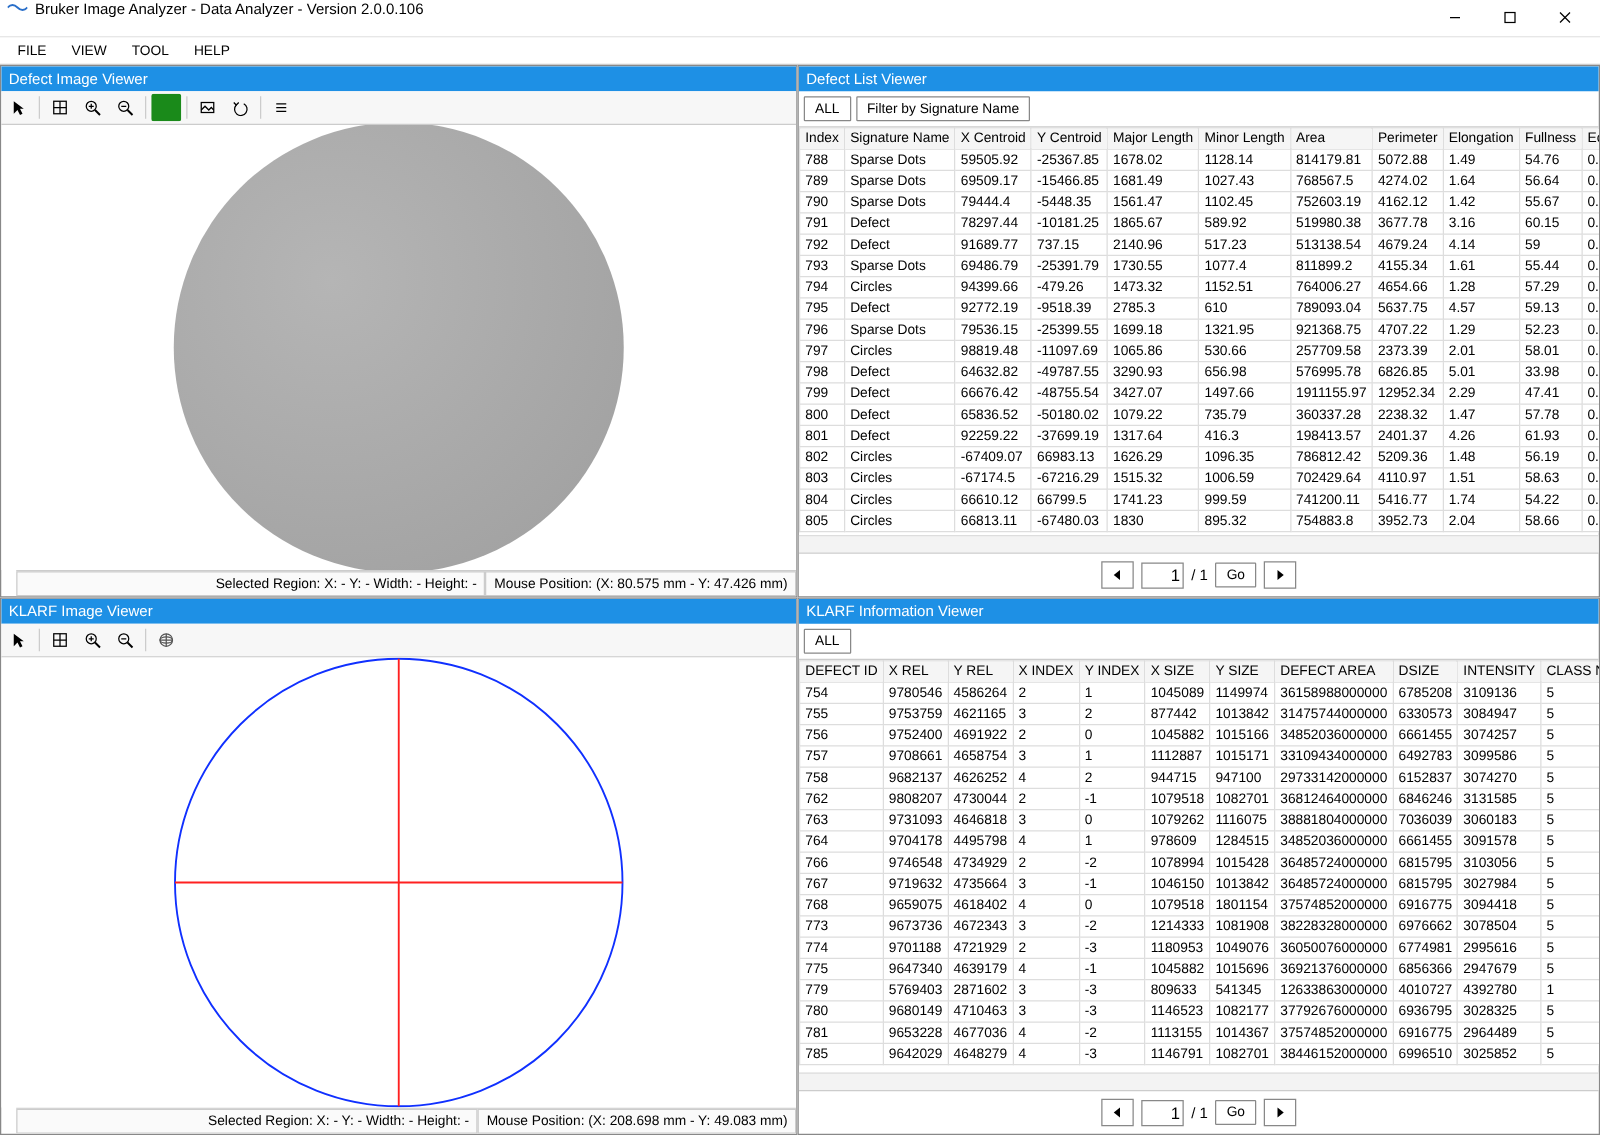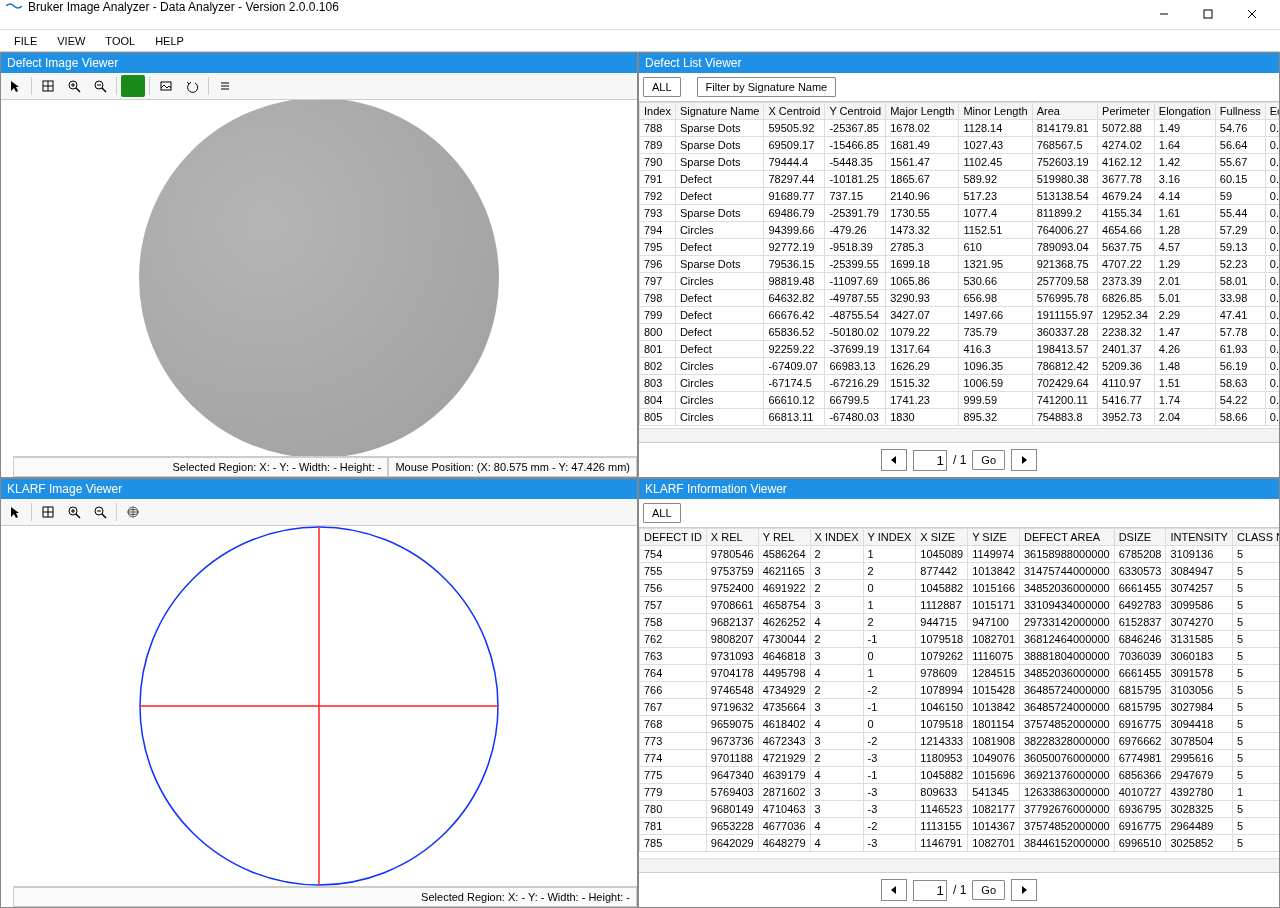--- a/index.html
+++ b/index.html
@@ -93,21 +93,21 @@
 .status-bar {
   display: flex;
   border-top: 1px solid #ccc;
   font-size: 11px;
   background: #fafafa;
   margin-left: 12px;
 }
 .status-cell { border: 1px solid #ccc; padding: 3px 6px; }
 .status-cell.flex1 { flex: 1; text-align: right; }
 
-.filter-row { display: flex; gap: 16px; padding: 4px; }
+.filter-row { display: flex; gap: 4px; padding: 4px; }
 .pill-btn {
   border: 1px solid #888;
   padding: 3px 8px;
   font-size: 11px;
   background: #fff;
   cursor: pointer;
   border-radius: 1px;
 }
 .table-wrap {
   flex: 1;
@@ -580,20 +580,21 @@
     </div>
     <div class="image-area">
       <svg class="wafer-klarf" width="362" height="362">
         <circle cx="181" cy="181" r="179" stroke="#1030ff" stroke-width="1.5" fill="none"></circle>
         <line x1="181" y1="2" x2="181" y2="360" stroke="#ff2020" stroke-width="1.5"></line>
         <line x1="2" y1="181" x2="360" y2="181" stroke="#ff2020" stroke-width="1.5"></line>
       </svg>
     </div>
     <div class="status-bar">
       <div class="status-cell flex1">Selected Region: X: - Y: - Width: - Height: -</div>
+      <div class="status-cell">Mouse Position: (X: 208.698 mm - Y: 49.083 mm)</div>
     </div>
   </div>
 
   <div class="panel">
     <div class="panel-header">KLARF Information Viewer</div>
     <div class="filter-row">
       <button class="pill-btn">ALL</button>
     </div>
     <div class="table-wrap">
       <table class="data">

